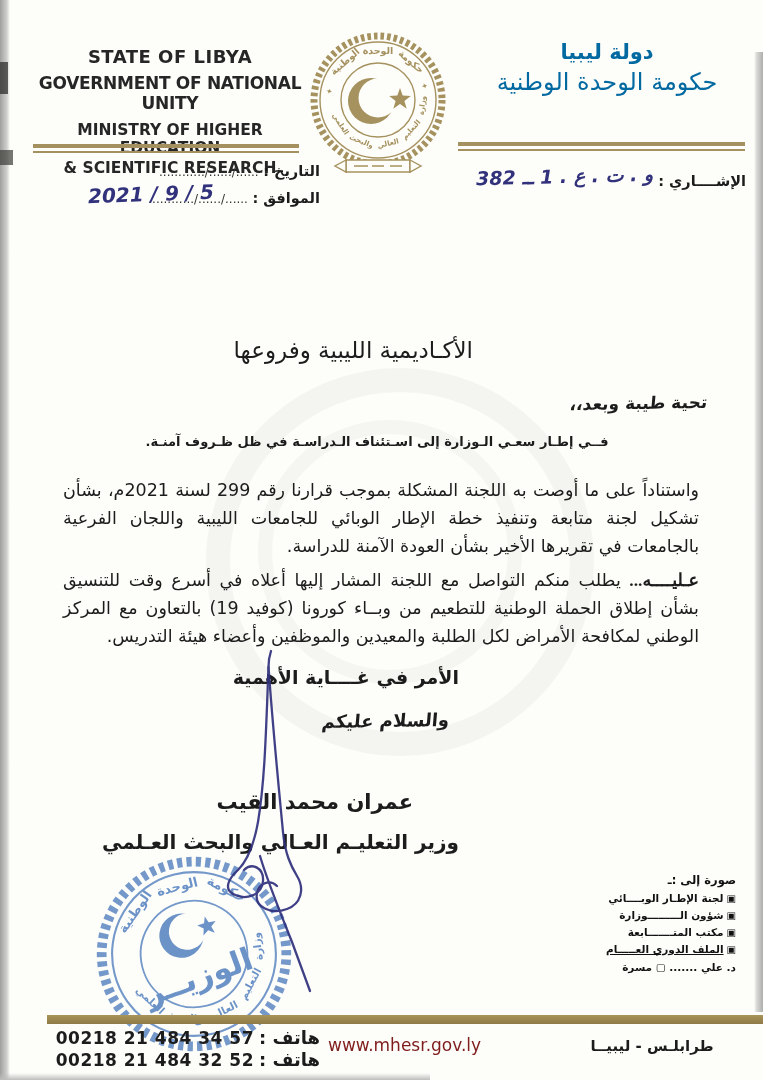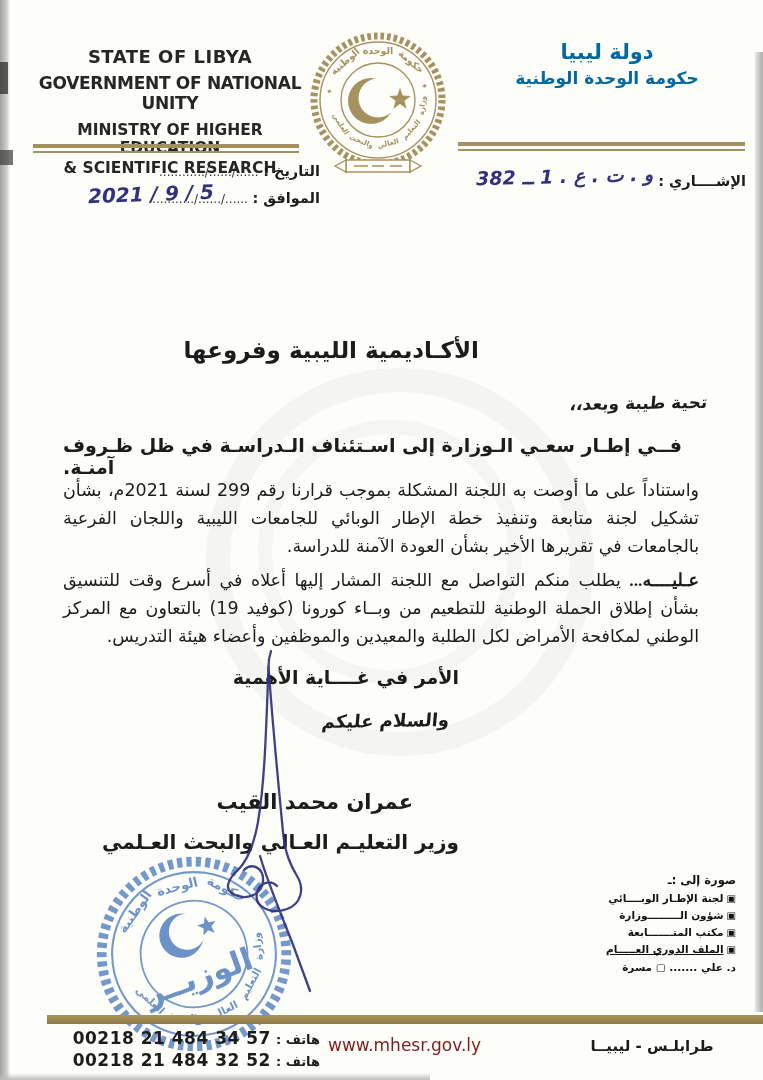--- a/index.html
+++ b/index.html
@@ -14,41 +14,41 @@
   .speck1{left:0;top:62px;width:8px;height:32px;background:#2e2e2c;opacity:.75;}
   .speck2{left:0;top:150px;width:13px;height:15px;background:#3a3a38;opacity:.7;}
   
   .hdr-en{left:34px;top:46px;width:272px;text-align:center;color:#262626;}
   .hdr-en .l1{font-size:18px;font-weight:700;letter-spacing:.5px;}
   .hdr-en .l2{font-size:17px;font-weight:700;letter-spacing:-0.3px;margin-top:6px;}
   .hdr-en .l3{font-size:15.5px;font-weight:700;margin-top:8px;}
   .hdr-en .l4{font-size:15.5px;font-weight:700;margin-top:2px;}
   .hdr-ar{left:468px;top:40px;width:278px;text-align:center;color:#0369a1;}
   .hdr-ar .a1{font-size:21px;font-weight:700;}
-  .hdr-ar .a2{font-size:17px;font-weight:700;margin-top:4px;}
+  .hdr-ar .a2{font-size:24px;font-weight:400;margin-top:4px;}
   .hdr-ar .a3{font-size:20px;font-weight:700;margin-top:6px;}
   .rule{height:3px;border-top:4px solid #a5915f;border-bottom:2px solid #a5915f;}
   .rule-left{left:33px;top:144px;width:266px;}
   .rule-right{left:458px;top:142px;width:287px;}
   
   .date-block{left:28px;top:158px;width:292px;font-size:14px;text-align:right;}
   .date-row{position:relative;height:27px;line-height:27px;white-space:nowrap;}
   .date-lbl{font-weight:700;font-size:14.5px;}
   .dots{color:#333;font-size:12px;letter-spacing:1px;}
   .hand{color:#32327c;font-style:italic;font-weight:600;}
   .date-hand{position:absolute;left:18px;top:-4px;width:210px;text-align:center;font-size:20px;transform:rotate(-2deg);direction:ltr;}
   .ref-block{left:462px;top:168px;width:284px;text-align:right;white-space:nowrap;}
   .ref-lbl{font-weight:700;font-size:14.5px;}
   .ref-hand{display:inline-block;font-size:19px;transform:rotate(-1.5deg);margin-left:4px;position:relative;top:-3px;}
   
   .addr1{right:194px;top:284px;font-size:23px;font-weight:700;}
-  .addr2{right:284px;top:337px;font-size:23px;font-weight:700;}
+  .addr2{right:290px;top:337px;font-size:23px;font-weight:400;}
   .script{font-weight:700;transform:skewX(-6deg) rotate(-1deg);}
   .greeting{right:56px;top:393px;font-size:17px;}
-  .subject{right:72px;top:434px;width:628px;font-size:19px;font-weight:700;text-align:left;}
+  .subject{right:72px;top:434px;width:628px;font-size:13px;font-weight:700;text-align:center;}
   .para{right:64px;width:636px;font-size:17.5px;line-height:1.6;text-align:justify;}
   .para1{top:476px;}
   .para2{top:566px;}
   .lead{font-weight:700;font-family:Liberation Serif, serif;}
   .importance{right:304px;top:666px;font-size:19px;font-weight:700;}
   .closing{right:314px;top:710px;font-size:18px;}
   .signer-name{right:350px;top:790px;font-size:21px;font-weight:700;}
   .signer-title{right:304px;top:830px;font-size:20px;font-weight:700;}
   
   .ring{position:absolute;border-radius:50%;pointer-events:none;}
@@ -59,21 +59,21 @@
   .dist .hd{font-weight:700;font-size:11.5px;margin-bottom:2px;}
   .dist .it{font-weight:700;white-space:nowrap;}
   .dist .it.ul{text-decoration:underline;}
   .chk{display:inline-block;margin-left:3px;font-size:10px;}
   .note{font-weight:700;margin-top:1px;}
   
   .foot-bar{left:47px;top:1015px;width:716px;height:9px;background:linear-gradient(180deg,#a99459,#8d7a45);}
   .phones{left:58px;top:1027px;width:268px;text-align:right;}
   .ph-row{white-space:nowrap;height:22px;line-height:22px;}
   .ph-num{display:inline-block;direction:ltr;font-size:17px;font-weight:600;letter-spacing:.5px;}
-  .ph-lbl{font-weight:700;font-size:13px;margin-right:6px;}
+  .ph-lbl{font-weight:700;font-size:18px;margin-right:6px;}
   .site{left:328px;top:1035px;width:175px;text-align:left;font-size:17px;color:#7f1d1d;}
   .city{left:582px;top:1037px;width:140px;text-align:center;font-size:15px;font-weight:700;}
   svg text{font-family:"DejaVu Sans",sans-serif;}
   .sig-svg{left:0;top:0;pointer-events:none;}
   .stamp-wrap{left:90px;top:850px;width:208px;height:208px;transform:rotate(-14deg);opacity:.82;}
 </style>
 </head>
 <body>
 
 <div class="page">

